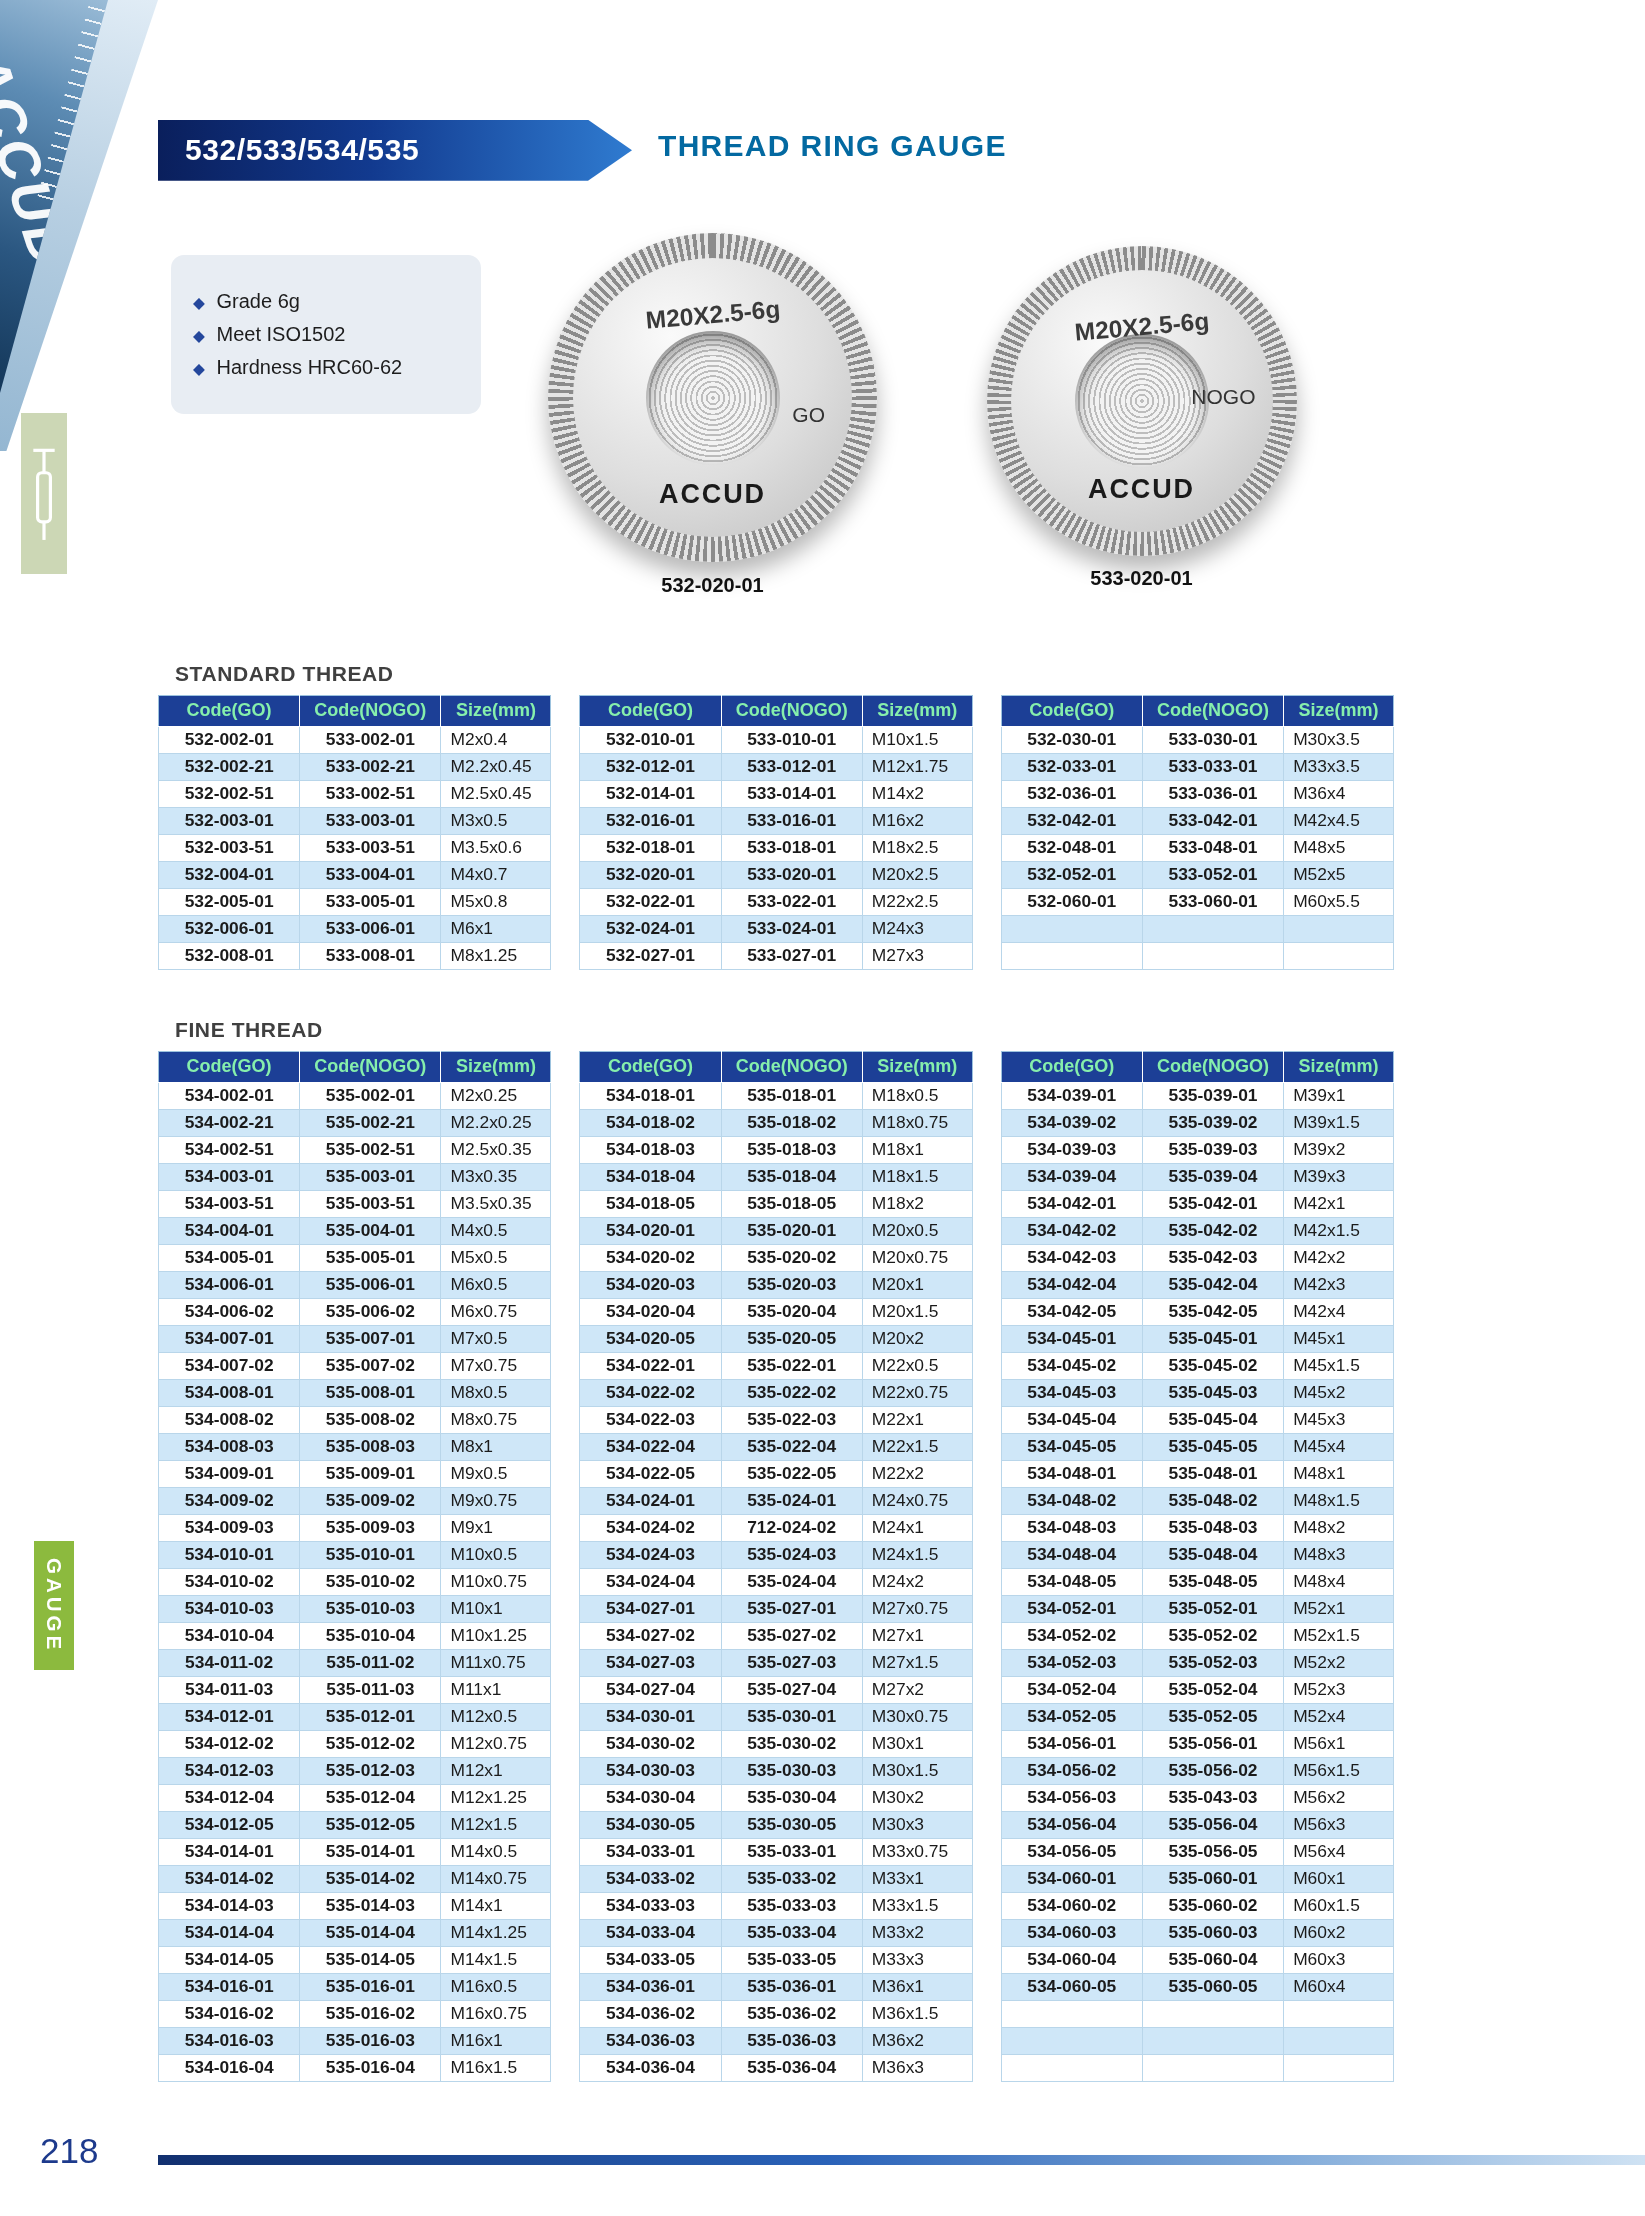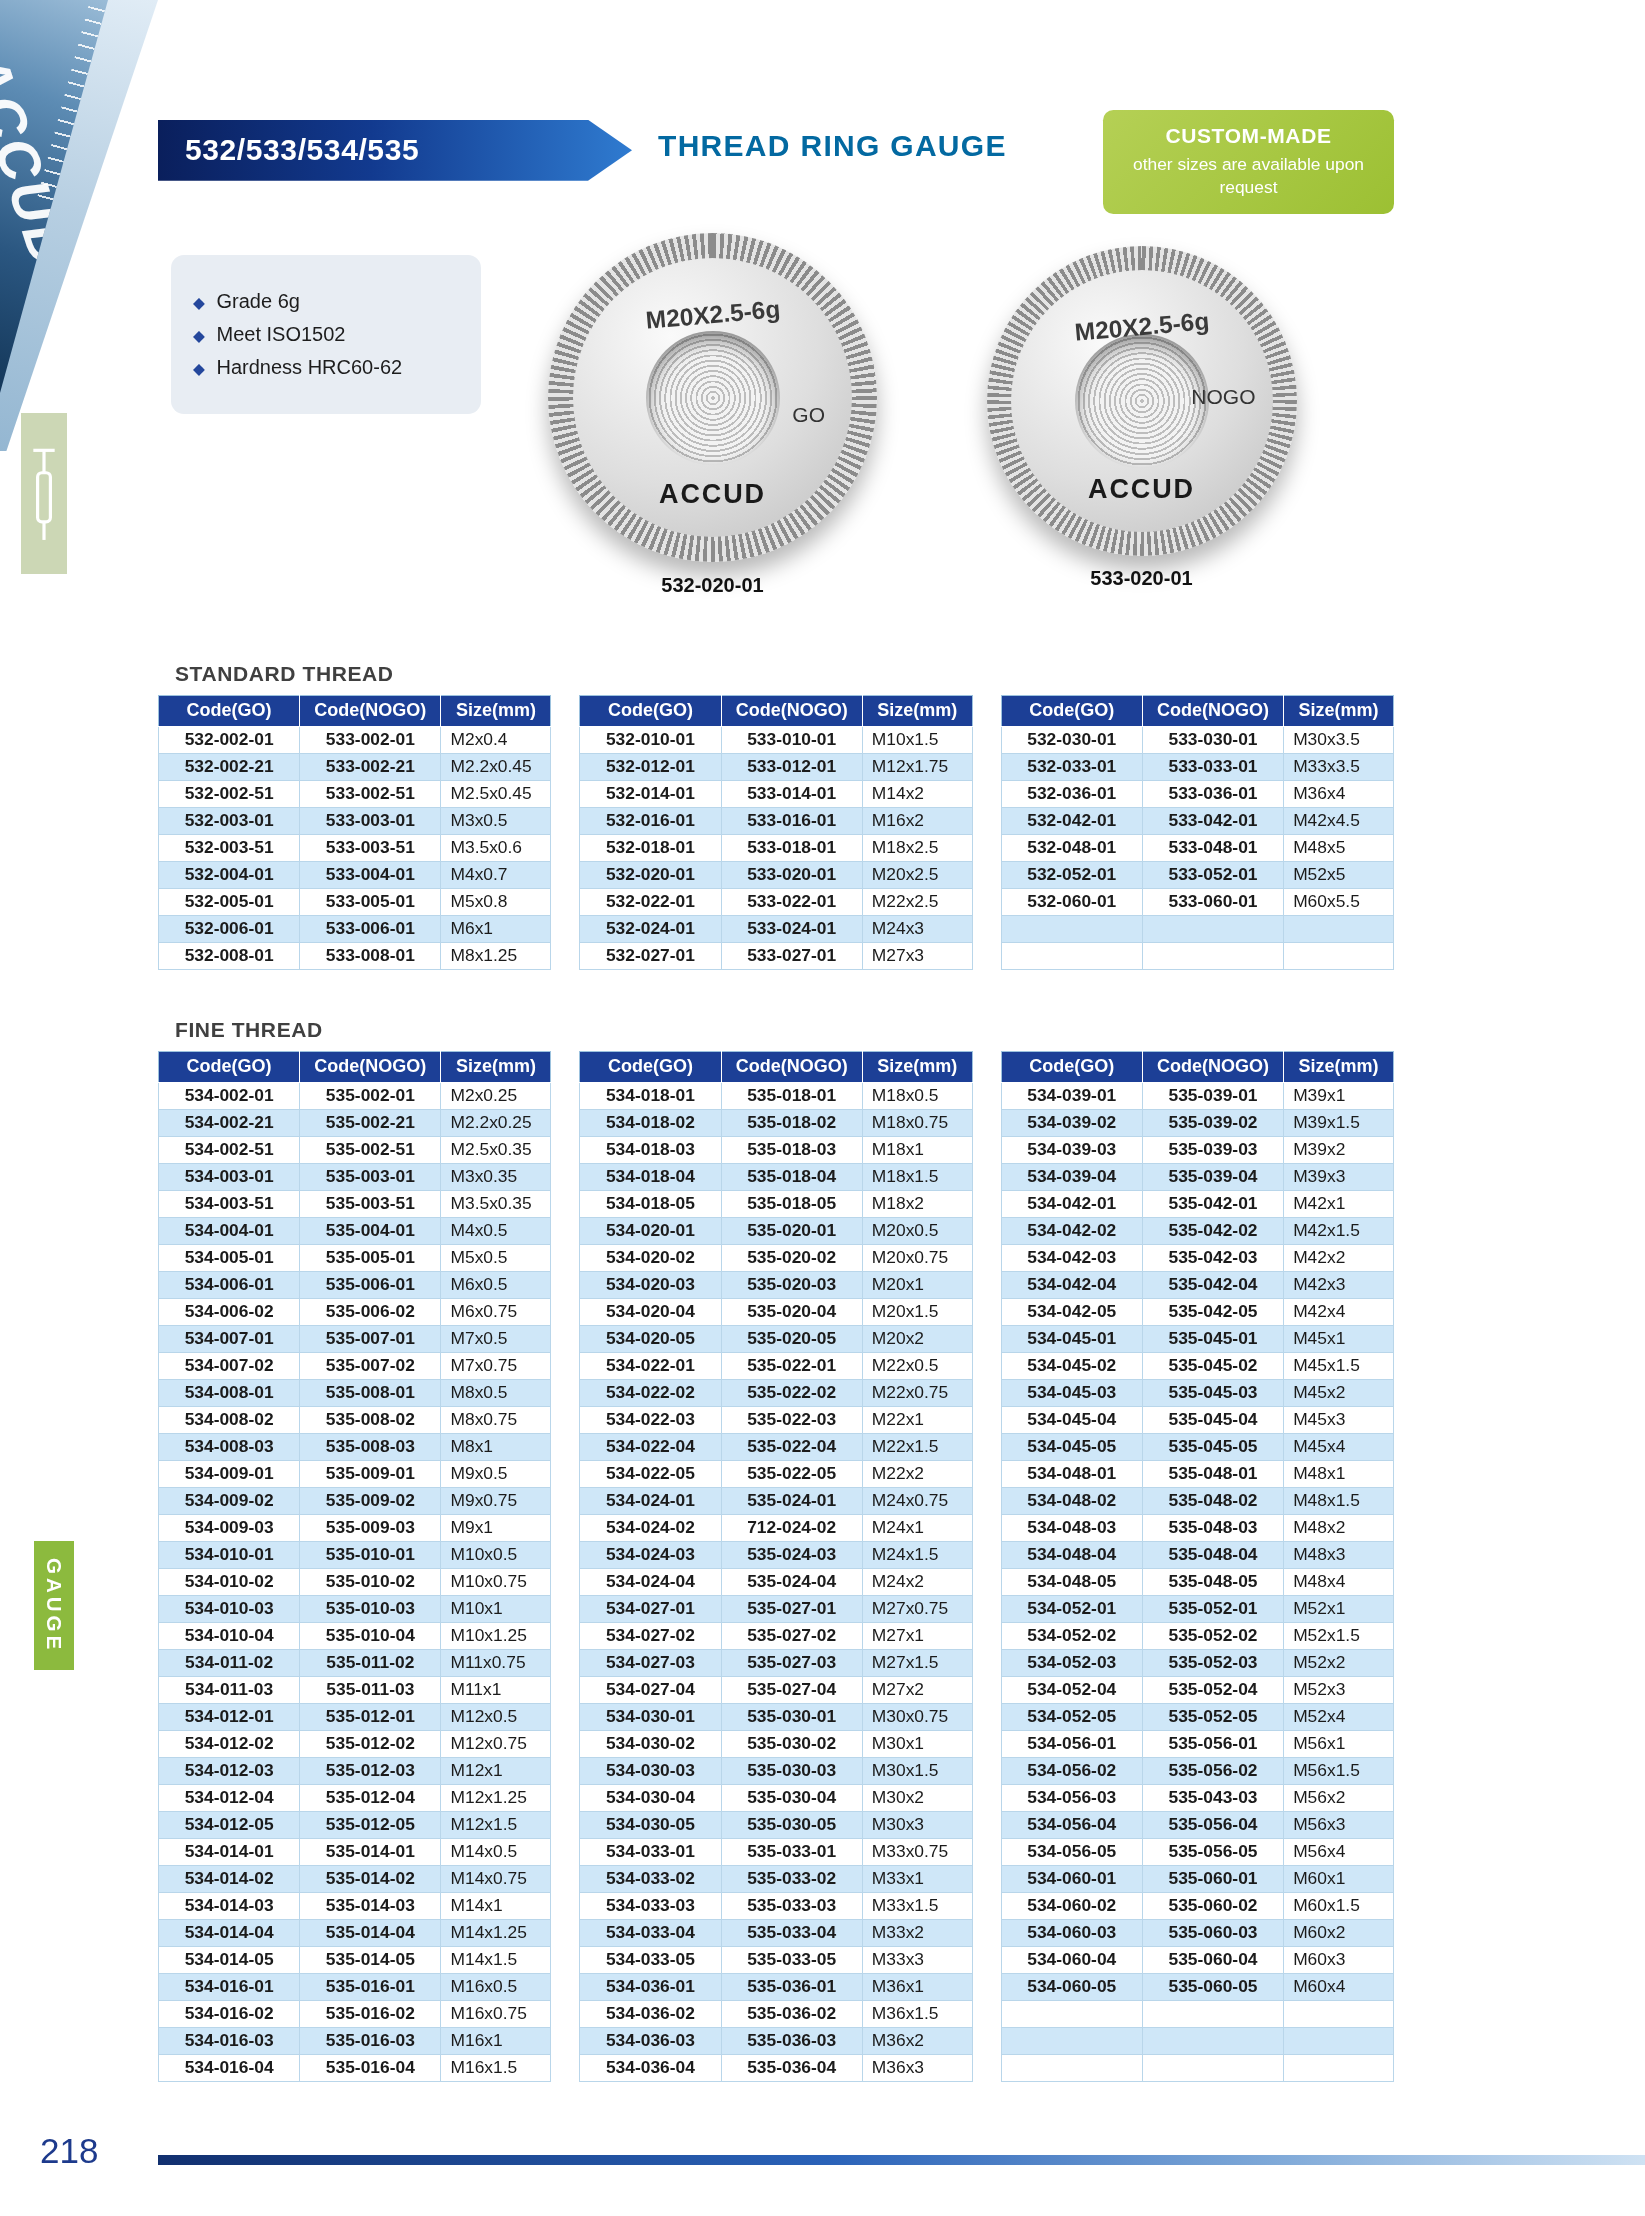--- a/index.html
+++ b/index.html
@@ -79,21 +79,21 @@
     font-size:27px; font-weight:bold; letter-spacing:1.9px; color:#1a1a1a; }
   .ring-caption { margin-top:11.6px; text-align:center; font-size:20px; font-weight:bold; color:#111; }
 
   
   .section-standard { margin-top:3.9px; }
   .section-fine { margin-top:48px; }
   .section-title { color:#404040; font-size:21px; font-weight:bold; letter-spacing:0.6px;
     margin:0 0 9px 17px; }
   .tables { display:flex; gap:28px; align-items:flex-start; }
   table { flex:1; border-collapse:collapse; width:100%; border:0.6px solid #9cc2de; }
-  th { background:#1c3f96; color:#ffffff; font-size:18px; font-weight:bold; height:31px;
+  th { background:#1c3f96; color:#86efac; font-size:18px; font-weight:bold; height:31px;
     border-right:1.3px solid #fff; border-bottom:0.6px solid #fff; text-align:center; }
   th:last-child { border-right:none; }
   th:nth-child(1), th:nth-child(2) { width:36%; }
   th:nth-child(3) { width:28%; }
   td { height:27px; font-size:17.4px; border:0.6px solid #b9d6ea; padding:0 6.4px; color:#1b1b1b; }
   td.code { font-weight:bold; text-align:center; }
   td.size { text-align:left; padding-left:9px; }
   tbody tr:nth-child(even) td { background:#cfe7f8; }
 </style>
 </head>
@@ -118,24 +118,20 @@
   </div>
   <div class="gauge-tab">GAUGE</div>
   <div class="page-number">218</div>
   <div class="bottom-bar"></div>
 
   <div class="content">
 
     <div class="header-row">
       <div class="banner">532/533/534/535</div>
       <div class="main-title">THREAD RING GAUGE</div>
-      <div class="badge">
-        <div class="badge-title">CUSTOM-MADE</div>
-        <div class="badge-sub">other sizes are available upon request</div>
-      </div>
     </div>
 
     <div class="intro-row">
       <div class="features">
         <div class="feature-item">
           <span class="bullet">◆</span>
           <span>Grade 6g</span>
         </div>
         <div class="feature-item">
           <span class="bullet">◆</span>

